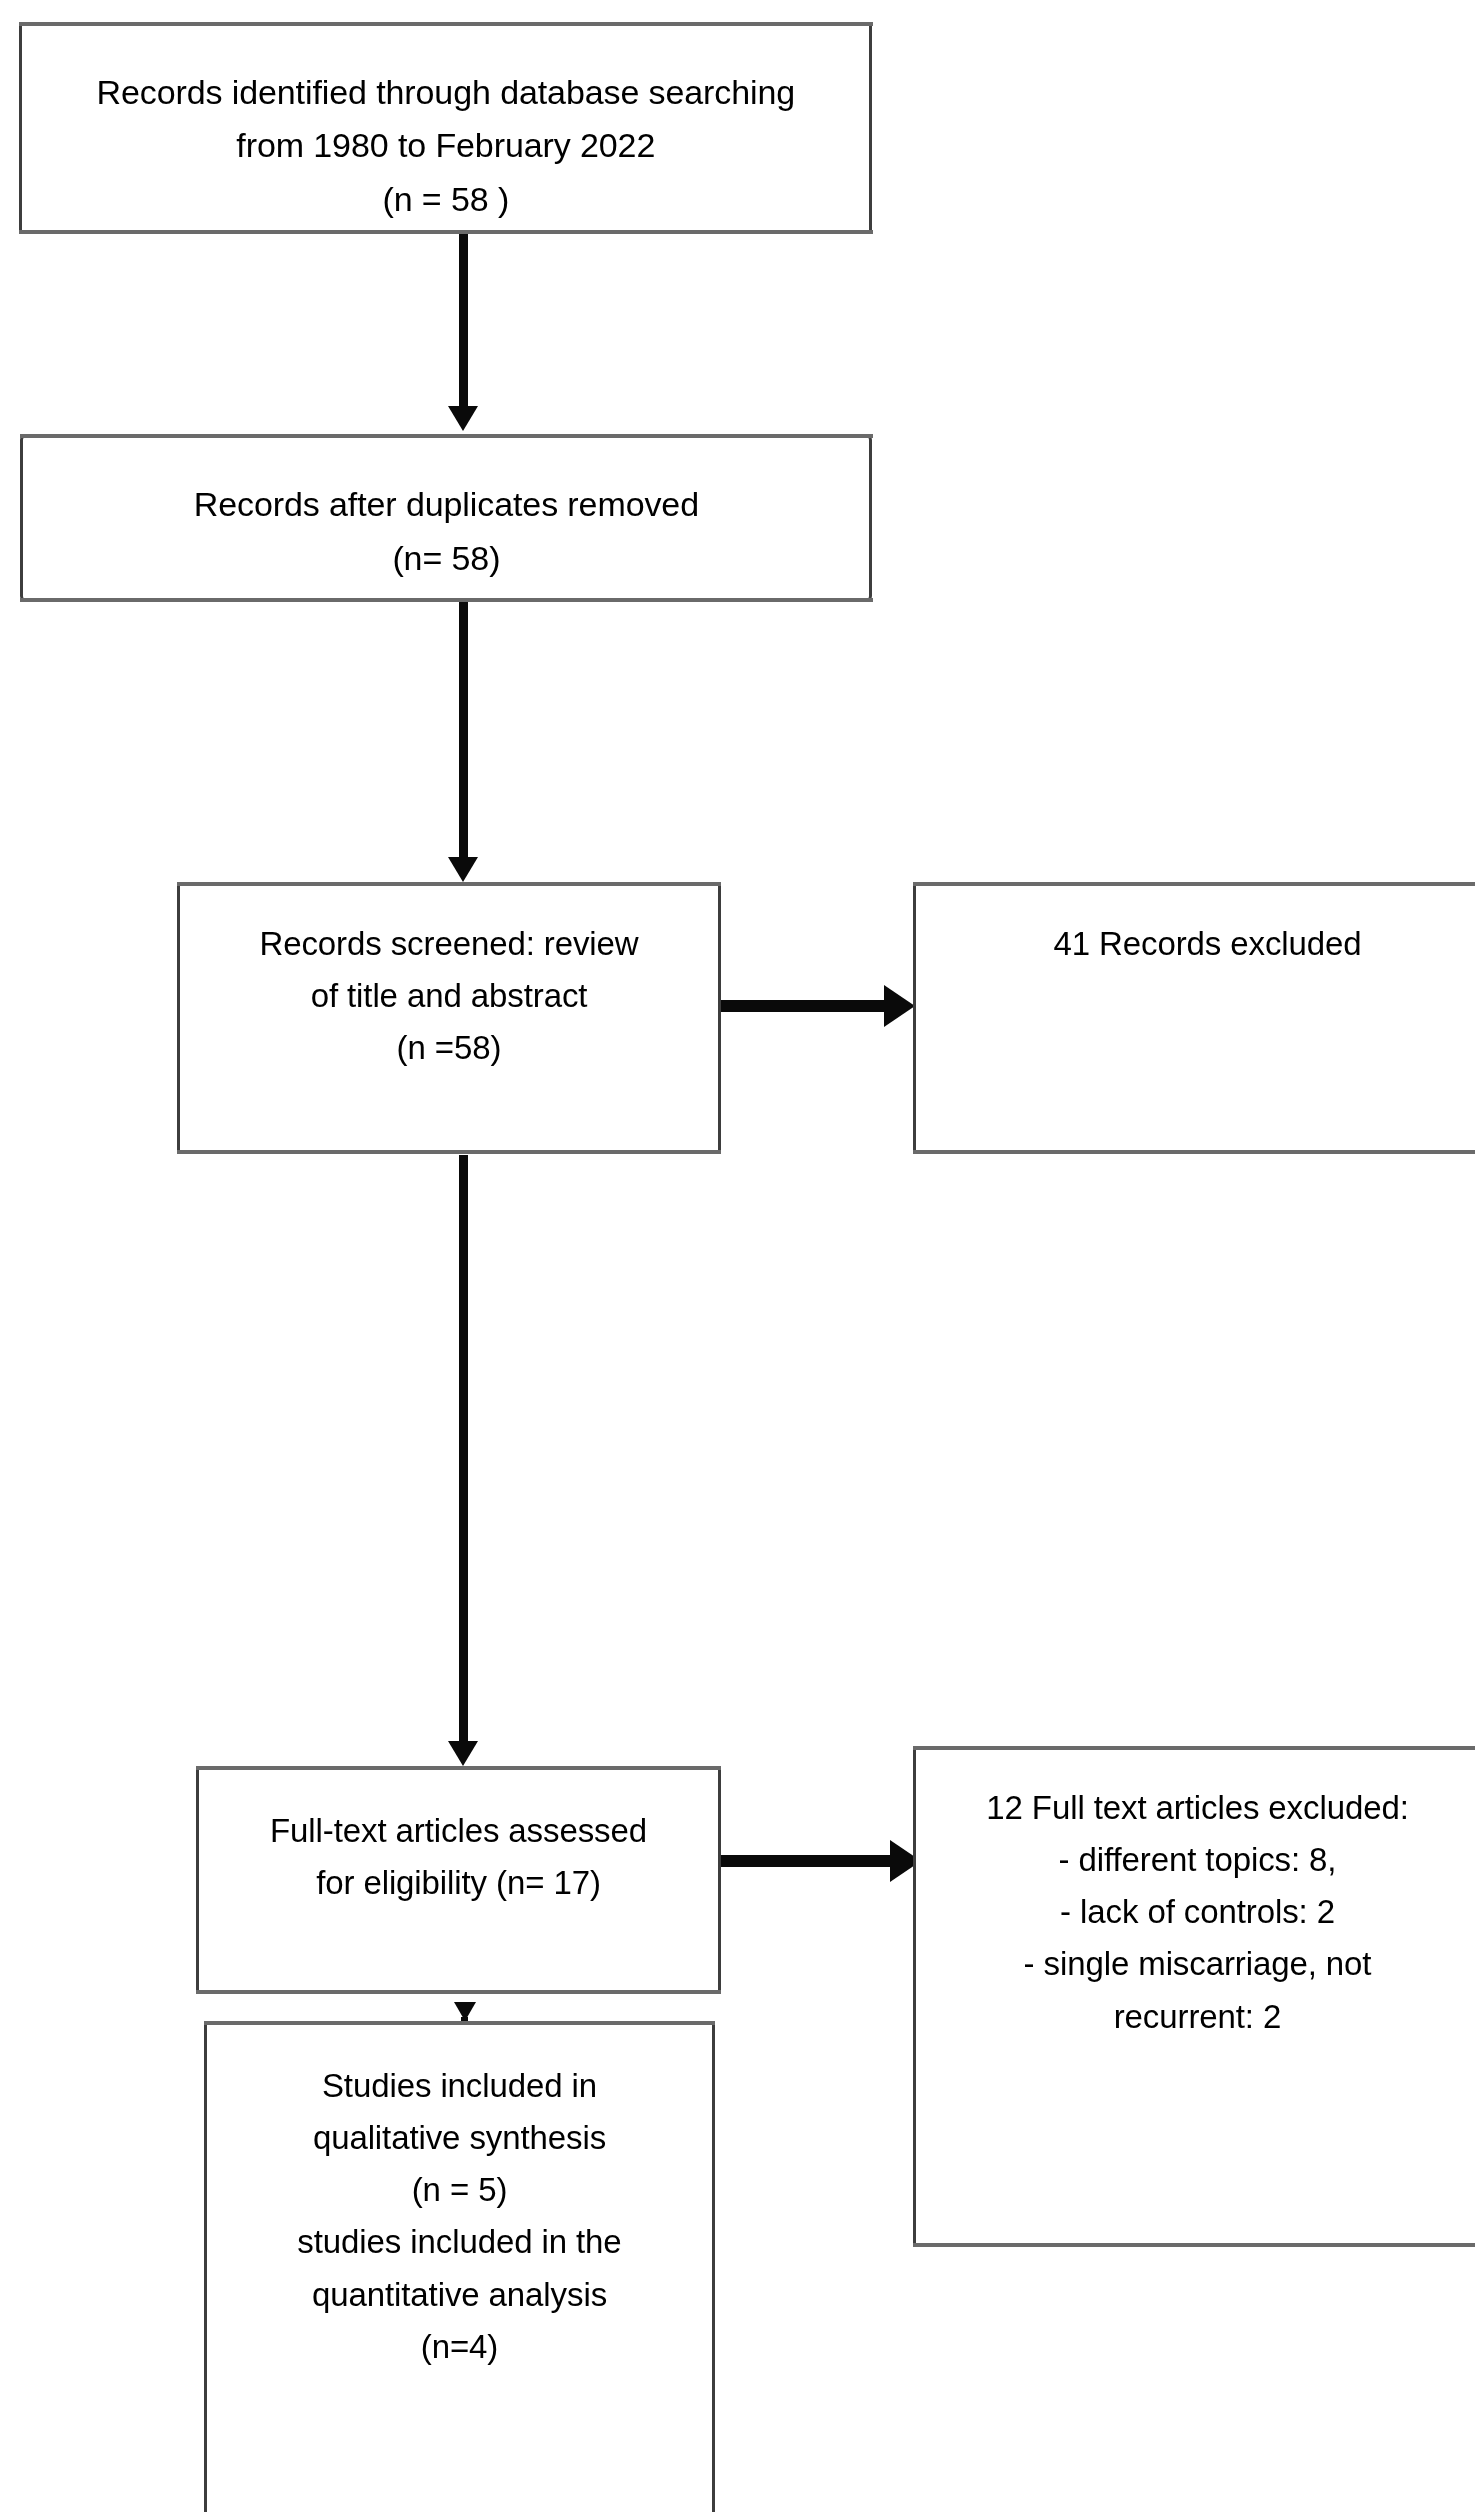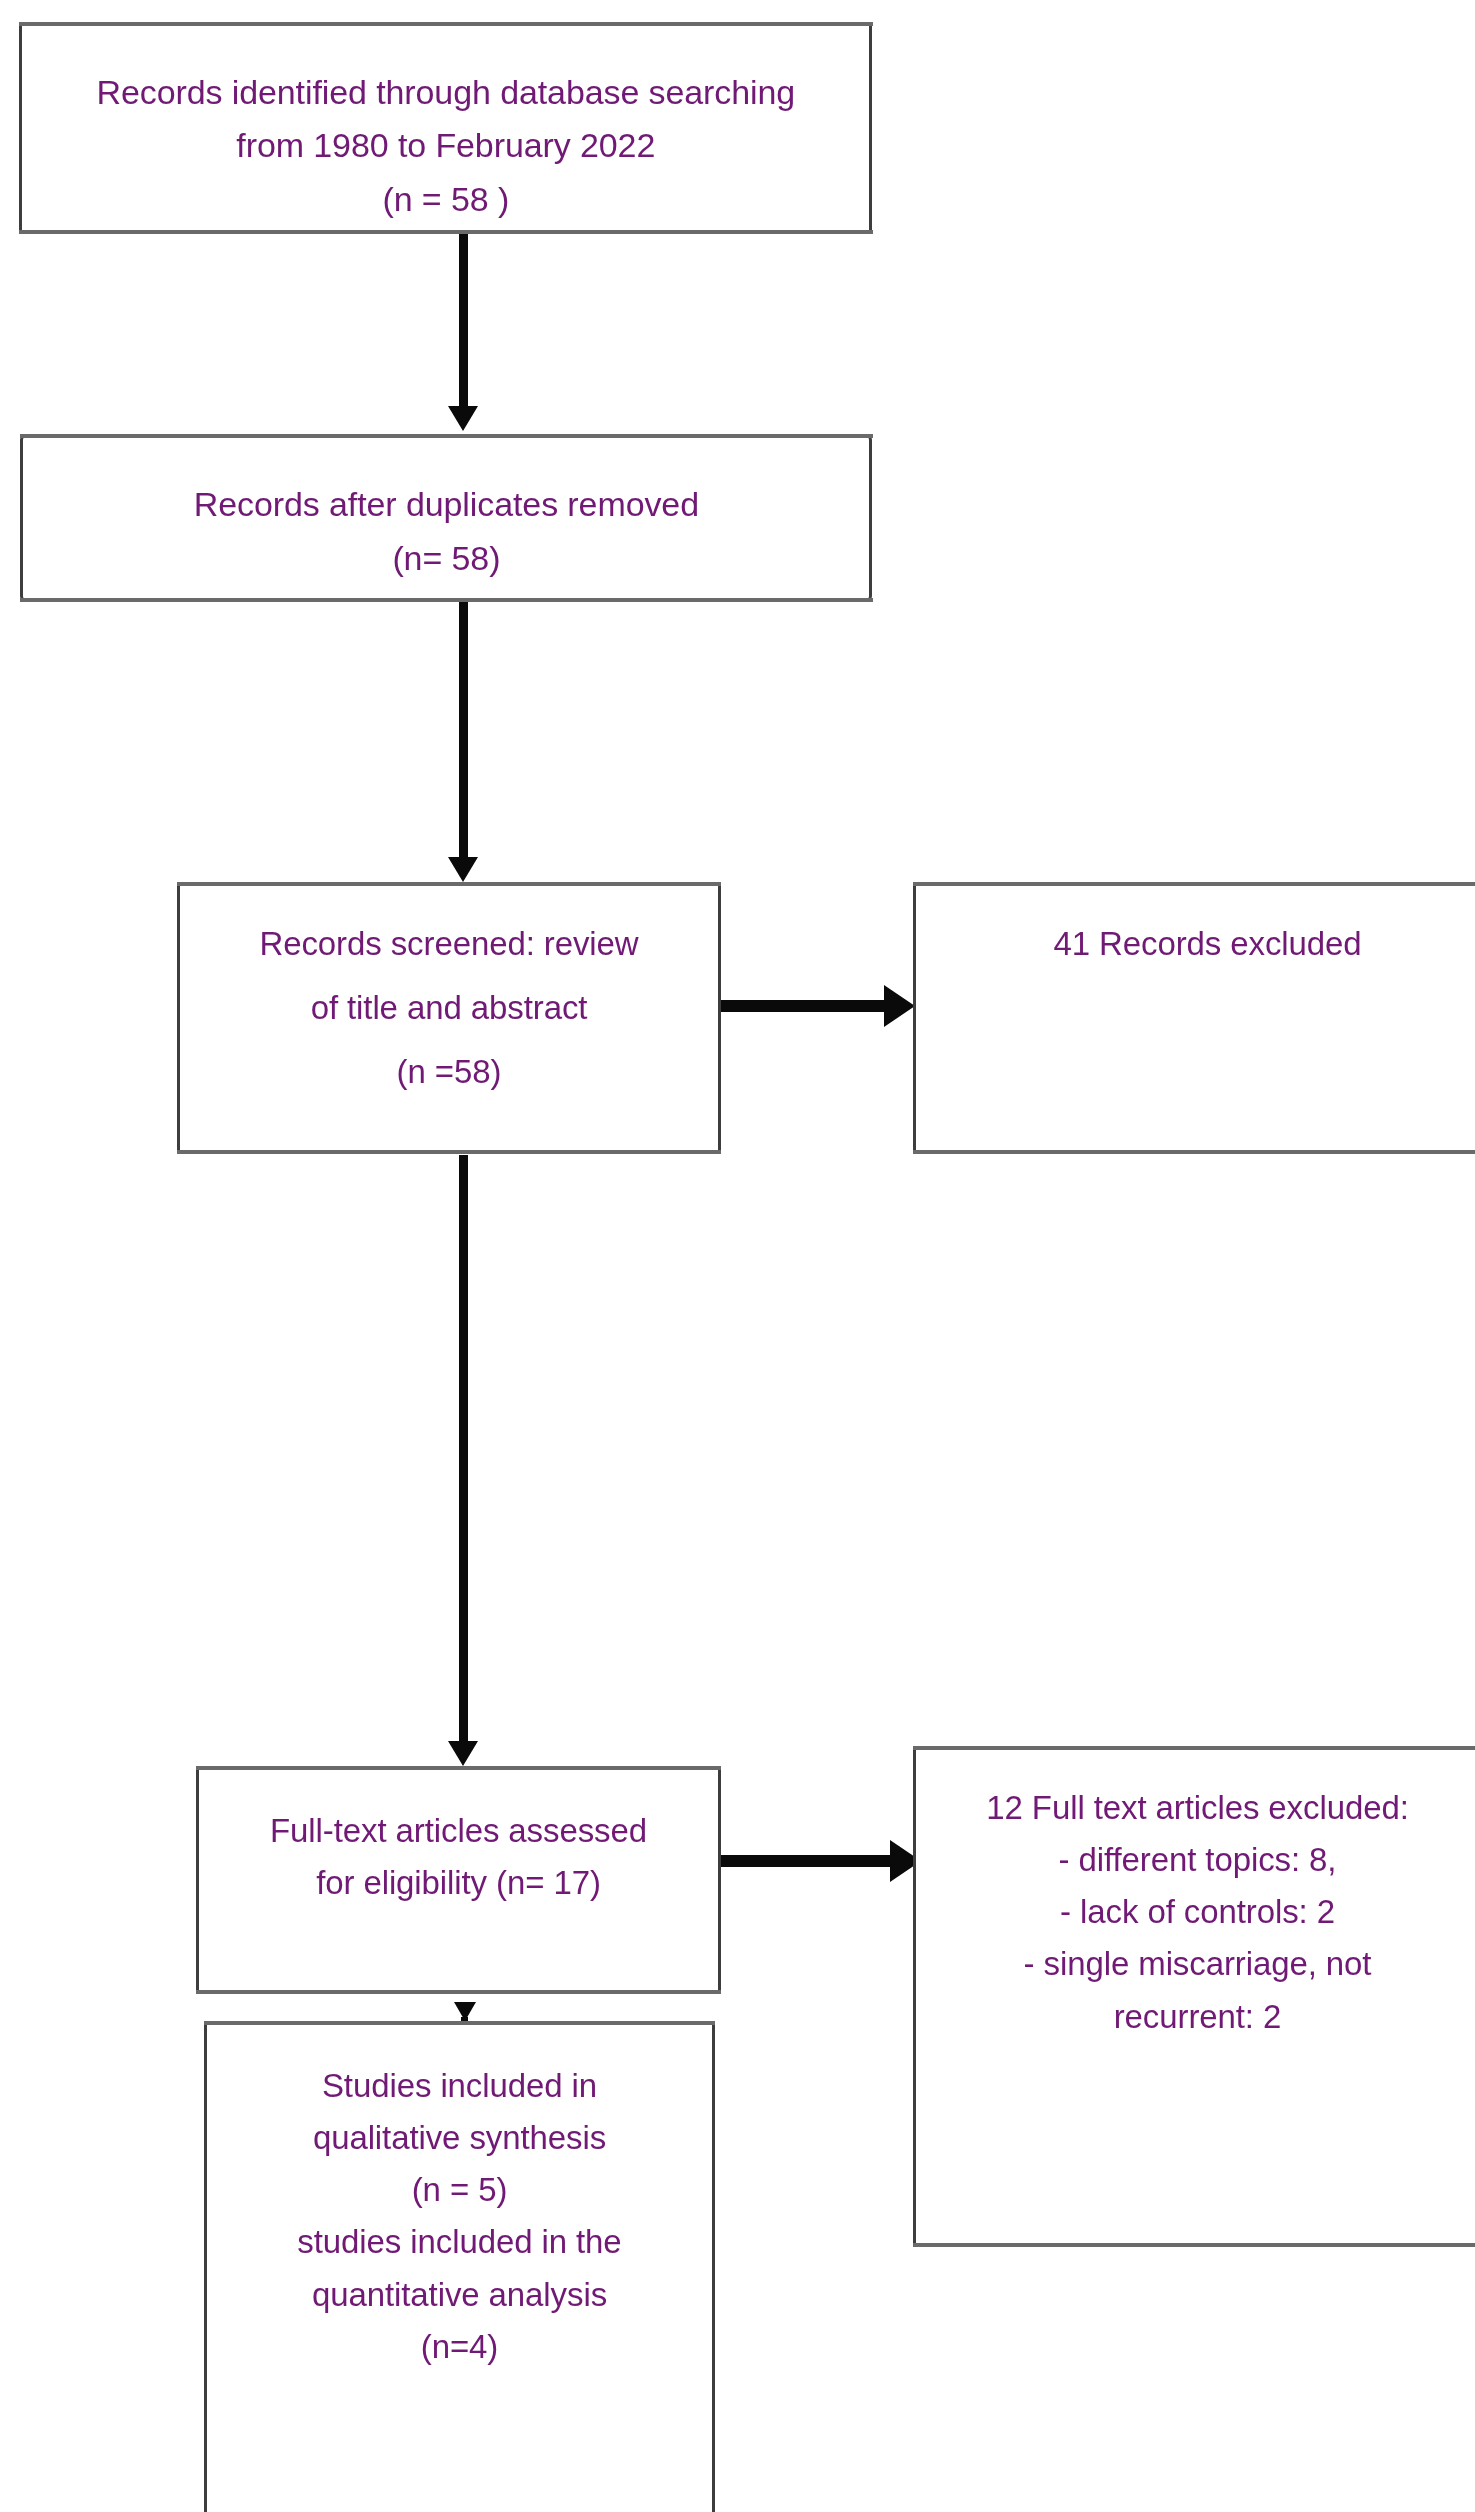--- a/index.html
+++ b/index.html
@@ -25,21 +25,21 @@
     position: absolute;
     box-sizing: border-box;
     background: #ffffff;
     border: 3.3px solid #3d3d3d;
     display: flex;
     flex-direction: column;
     align-items: center;
     justify-content: flex-start;
     text-align: center;
     line-height: 1.58;
-    color: #701a75;
+    color: #000000;
     font-weight: 400;
     letter-spacing: -0.1px;
   }
   .box .line {
     display: block;
     width: 100%;
   }
 
   
   .box::before,
@@ -105,21 +105,21 @@
   <div class="arrow-down" style="left:448px; top:406px;"></div>
 
   <div class="box t-xl" style="left:20.4px; top:434px; width:852px; height:168px; padding-top:41px;border-radius:6px;">
     <span class="line">Records after duplicates removed</span>
     <span class="line">(n= 58)</span>
   </div>
 
   <div class="vline" style="left:459px; top:602px; width:9.4px; height:259px;"></div>
   <div class="arrow-down" style="left:448px; top:857px;"></div>
 
-  <div class="box t-lg" style="left:177px; top:882px; width:544px; height:272px; padding-top:33px;gap:12px;">
+  <div class="box t-lg" style="left:177px; top:882px; width:544px; height:272px; padding-top:33px;">
     <span class="line">Records screened: review</span>
     <span class="line">of title and abstract</span>
     <span class="line">(n =58)</span>
   </div>
 
   <div class="hline" style="left:721px; top:1000px; width:166px; height:12px;"></div>
   <div class="arrow-right" style="left:884px; top:985px;"></div>
 
   <div class="box t-lg" style="left:913px; top:882px; width:589px; height:272px; padding-top:33px;">
     <span class="line">41 Records excluded</span>

